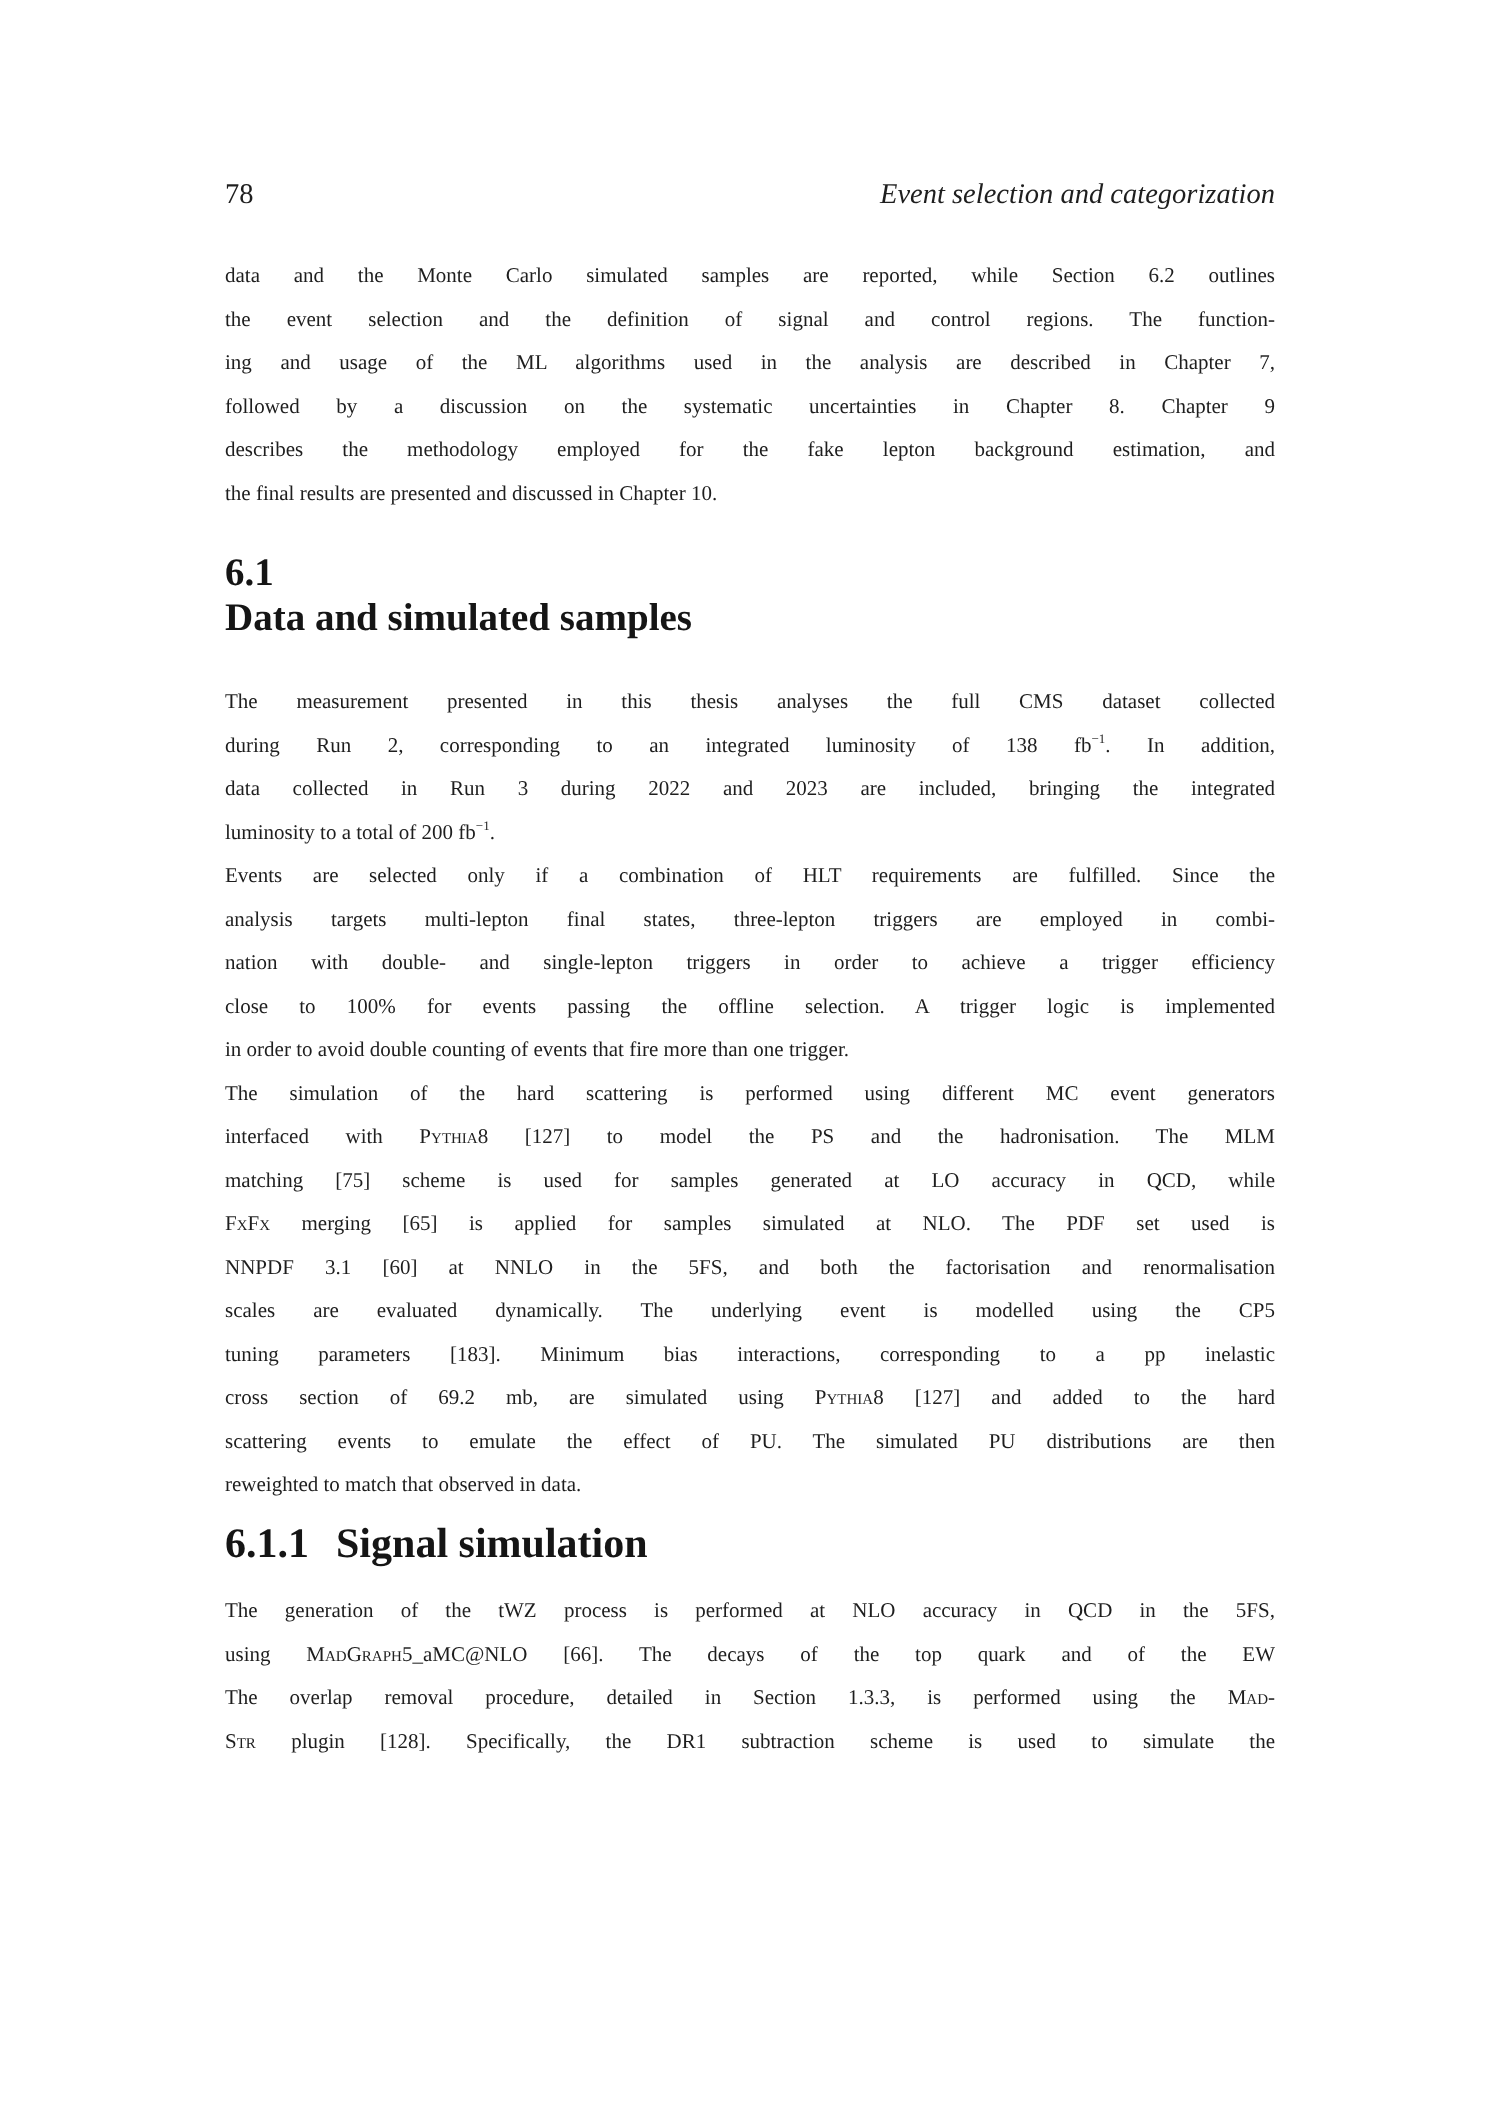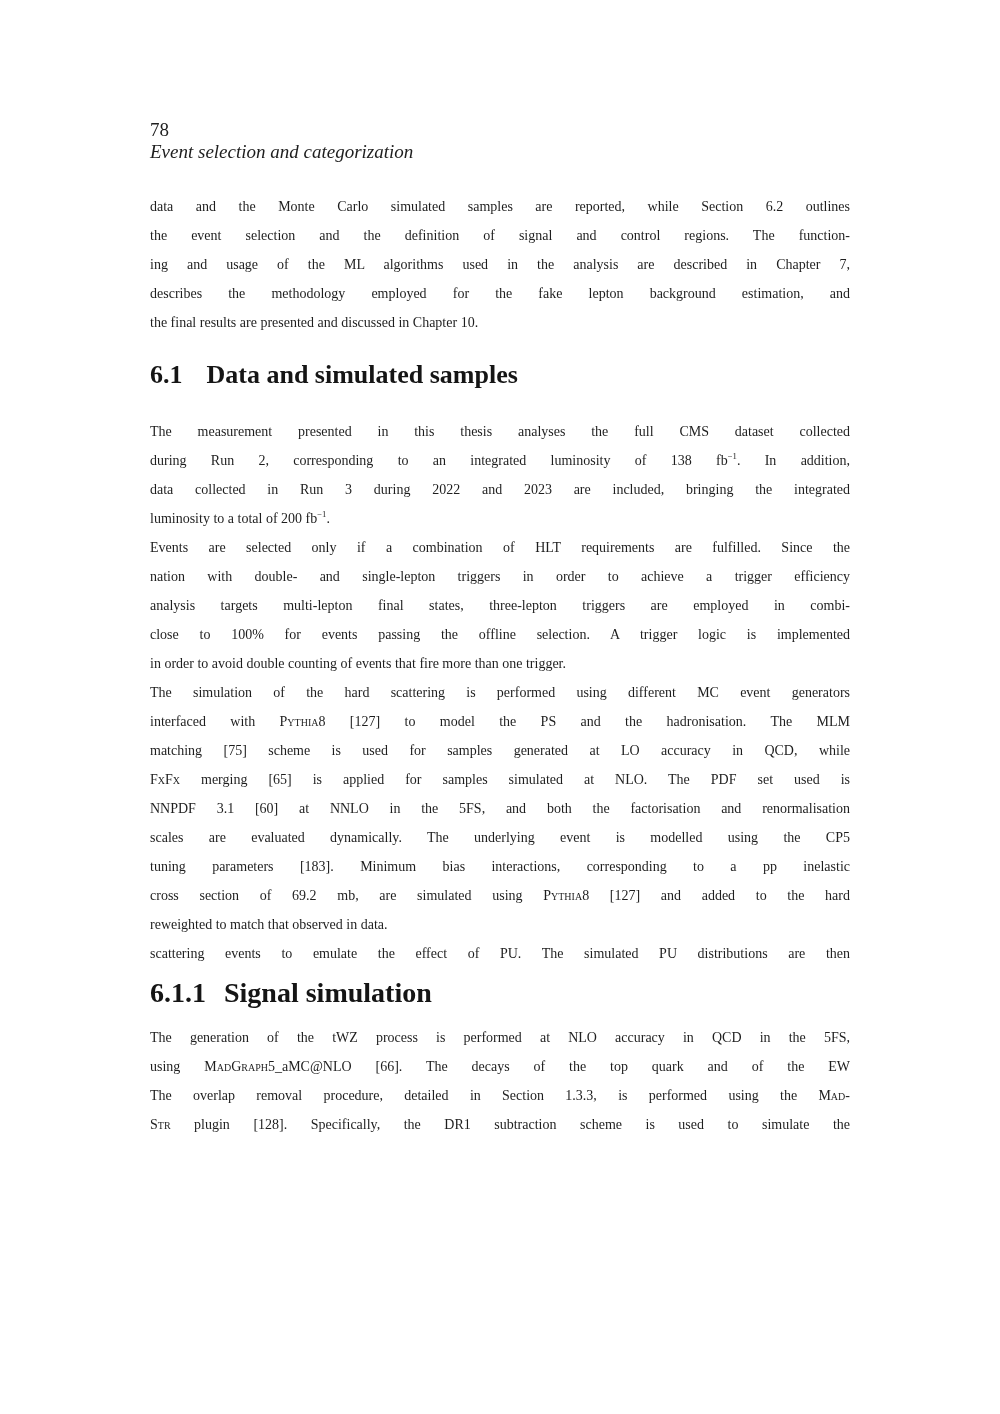--- a/index.html
+++ b/index.html
@@ -14,25 +14,24 @@
   }
   .column {
     position: absolute;
     left: 150px;
     top: 0;
     width: 700px;
   }
   .running-header {
     margin-top: 119px;
     display: flex;
-    justify-content: center;
+    justify-content: space-between;
     align-items: baseline;
     font-size: 19px;
     line-height: 22px;
-    flex-direction: column;
   }
   .page-number { font-style: normal; }
   .running-title { font-style: italic; }
   .para { margin: 0; }
   .para.first { margin-top: 29px; }
   .tline {
     font-size: 14px;
     line-height: 29px;
     height: 29px;
     overflow: hidden;
@@ -51,20 +50,21 @@
     padding: 0;
     font-weight: bold;
     color: #151515;
     display: flex;
   }
   h2.section {
     margin-top: 23px;
     margin-bottom: 27px;
     font-size: 26px;
     line-height: 30px;
+    flex-direction: column;
   }
   h3.subsection {
     margin-top: 12px;
     margin-bottom: 17px;
     font-size: 28px;
     line-height: 26px;
   }
   h2.section .hnum { margin-right: 24px; }
   h3.subsection .hnum { margin-right: 18px; }
 </style>
@@ -75,51 +75,52 @@
   <div class="column">
     <div class="running-header">
       <span class="page-number">78</span>
       <span class="running-title">Event selection and categorization</span>
     </div>
     <div>
         <div class="para first">
           <div class="tline">data and the Monte Carlo simulated samples are reported, while Section 6.2 outlines</div>
           <div class="tline">the event selection and the definition of signal and control regions.  The function-</div>
           <div class="tline">ing and usage of the ML algorithms used in the analysis are described in Chapter 7,</div>
+          <div class="tline">followed by a discussion on the systematic uncertainties in Chapter 8.  Chapter 9</div>
           <div class="tline">describes the methodology employed for the fake lepton background estimation, and</div>
           <div class="tline lastline">the final results are presented and discussed in Chapter 10.</div>
         </div>
         <h2 class="section">
           <span class="hnum">6.1</span>
           <span class="htitle">Data and simulated samples</span>
         </h2>
         <div class="para">
           <div class="tline">The measurement presented in this thesis analyses the full CMS dataset collected</div>
           <div class="tline">during Run 2, corresponding to an integrated luminosity of 138 fb<sup>−1</sup>.  In addition,</div>
           <div class="tline">data collected in Run 3 during 2022 and 2023 are included, bringing the integrated</div>
           <div class="tline lastline">luminosity to a total of 200 fb<sup>−1</sup>.</div>
         </div>
         <div class="para">
           <div class="tline">Events are selected only if a combination of HLT requirements are fulfilled. Since the</div>
+          <div class="tline">analysis targets multi-lepton final states, three-lepton triggers are employed in combi-</div>
           <div class="tline">nation with double- and single-lepton triggers in order to achieve a trigger efficiency</div>
-          <div class="tline">analysis targets multi-lepton final states, three-lepton triggers are employed in combi-</div>
           <div class="tline">close to 100% for events passing the offline selection.  A trigger logic is implemented</div>
           <div class="tline lastline">in order to avoid double counting of events that fire more than one trigger.</div>
         </div>
         <div class="para">
           <div class="tline">The simulation of the hard scattering is performed using different MC event generators</div>
           <div class="tline">interfaced with <span class="sc">Pythia</span>8 [127] to model the PS and the hadronisation.  The MLM</div>
           <div class="tline">matching [75] scheme is used for samples generated at LO accuracy in QCD, while</div>
           <div class="tline"><span class="sc">FxFx</span> merging [65] is applied for samples simulated at NLO. The PDF set used is</div>
           <div class="tline">NNPDF 3.1 [60] at NNLO in the 5FS, and both the factorisation and renormalisation</div>
           <div class="tline">scales are evaluated dynamically.  The underlying event is modelled using the CP5</div>
           <div class="tline">tuning parameters [183]. Minimum bias interactions, corresponding to a pp inelastic</div>
           <div class="tline">cross section of 69.2 mb, are simulated using <span class="sc">Pythia</span>8 [127] and added to the hard</div>
+          <div class="tline">scattering events to emulate the effect of PU. The simulated PU distributions are then</div>
           <div class="tline lastline">reweighted to match that observed in data.</div>
-          <div class="tline">scattering events to emulate the effect of PU. The simulated PU distributions are then</div>
         </div>
         <h3 class="subsection">
           <span class="hnum">6.1.1</span>
           <span class="htitle">Signal simulation</span>
         </h3>
         <div class="para">
           <div class="tline">The generation of the tWZ process is performed at NLO accuracy in QCD in the 5FS,</div>
           <div class="tline">using <span class="sc">MadGraph</span>5_aMC@NLO [66].  The decays of the top quark and of the EW</div>
         </div>
         <div class="para">

